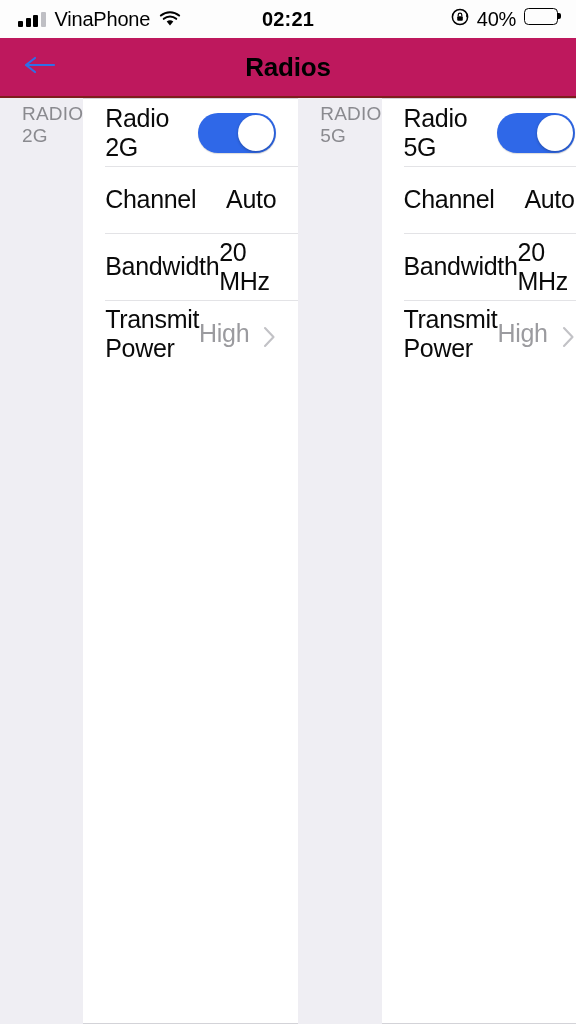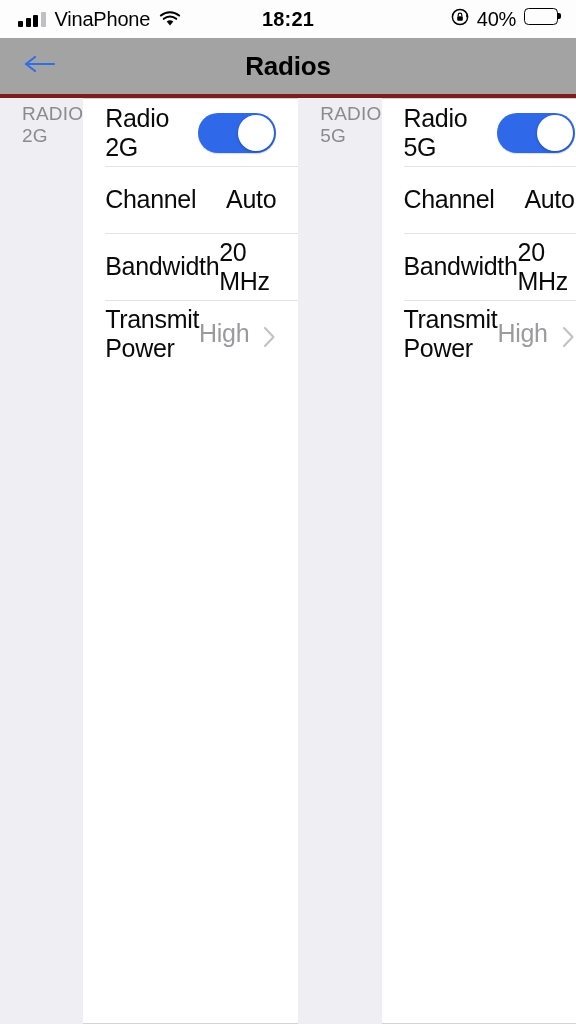--- a/index.html
+++ b/index.html
@@ -40,22 +40,22 @@
     position:relative; padding:1.6px;
   }
   .battery::after {
     content:""; position:absolute; right:-4px; top:50%; transform:translateY(-50%);
     width:2.6px; height:6px; background:#000; border-radius:0 2px 2px 0;
   }
   .battery .fill { height:100%; background:#000; border-radius:2px; }
 
   
   .navbar {
-    position:relative; height:60px; background:#a3a3a3;
-    border-bottom:4px solid #7f1d1d;
+    position:relative; height:60px; background:#be185d;
+    border-bottom:2px solid #7f1d1d;
     display:flex; align-items:center;
   }
   .backbtn {
     position:absolute; left:16px; top:50%; transform:translateY(-50%);
     width:48px; height:40px; display:flex; align-items:center; justify-content:center;
     cursor:pointer;
   }
   .navtitle {
     width:100%; text-align:center; font-size:26px; font-weight:bold; color:#000;
     letter-spacing:-0.2px;
@@ -117,21 +117,21 @@
       <span class="carrier">VinaPhone</span>
       <span class="wifi">
         <svg viewBox="0 0 22 16" width="22" height="16">
           <path d="M11 14.4 L7.7 10.6 a5.2 5.2 0 0 1 6.6 0 Z" fill="#000"></path>
           <path d="M4.8 7.8 a9.6 9.6 0 0 1 12.4 0" stroke="#000" stroke-width="2.1" fill="none" stroke-linecap="round"></path>
           <path d="M1.9 4.5 a14.2 14.2 0 0 1 18.2 0" stroke="#000" stroke-width="2.1" fill="none" stroke-linecap="round"></path>
         </svg>
       </span>
     </div>
 
-    <div class="sb-center">18:21</div>
+    <div class="sb-center">02:21</div>
 
     <div class="sb-right">
       <span class="rotlock">
         <svg viewBox="0 0 18 18" width="18" height="18">
           <circle cx="9" cy="9" r="7.6" fill="none" stroke="#000" stroke-width="1.5"></circle>
           <rect x="6.2" y="8.3" width="5.6" height="4.4" rx="0.9" fill="#000"></rect>
           <path d="M7.2 8.3 v-1.3 a1.8 1.8 0 0 1 3.6 0 v1.3" fill="none" stroke="#000" stroke-width="1.2"></path>
           <path d="M15.2 6.4 l2.2 1.6 -2.2 1.6 z" fill="#000"></path>
         </svg>
       </span>

